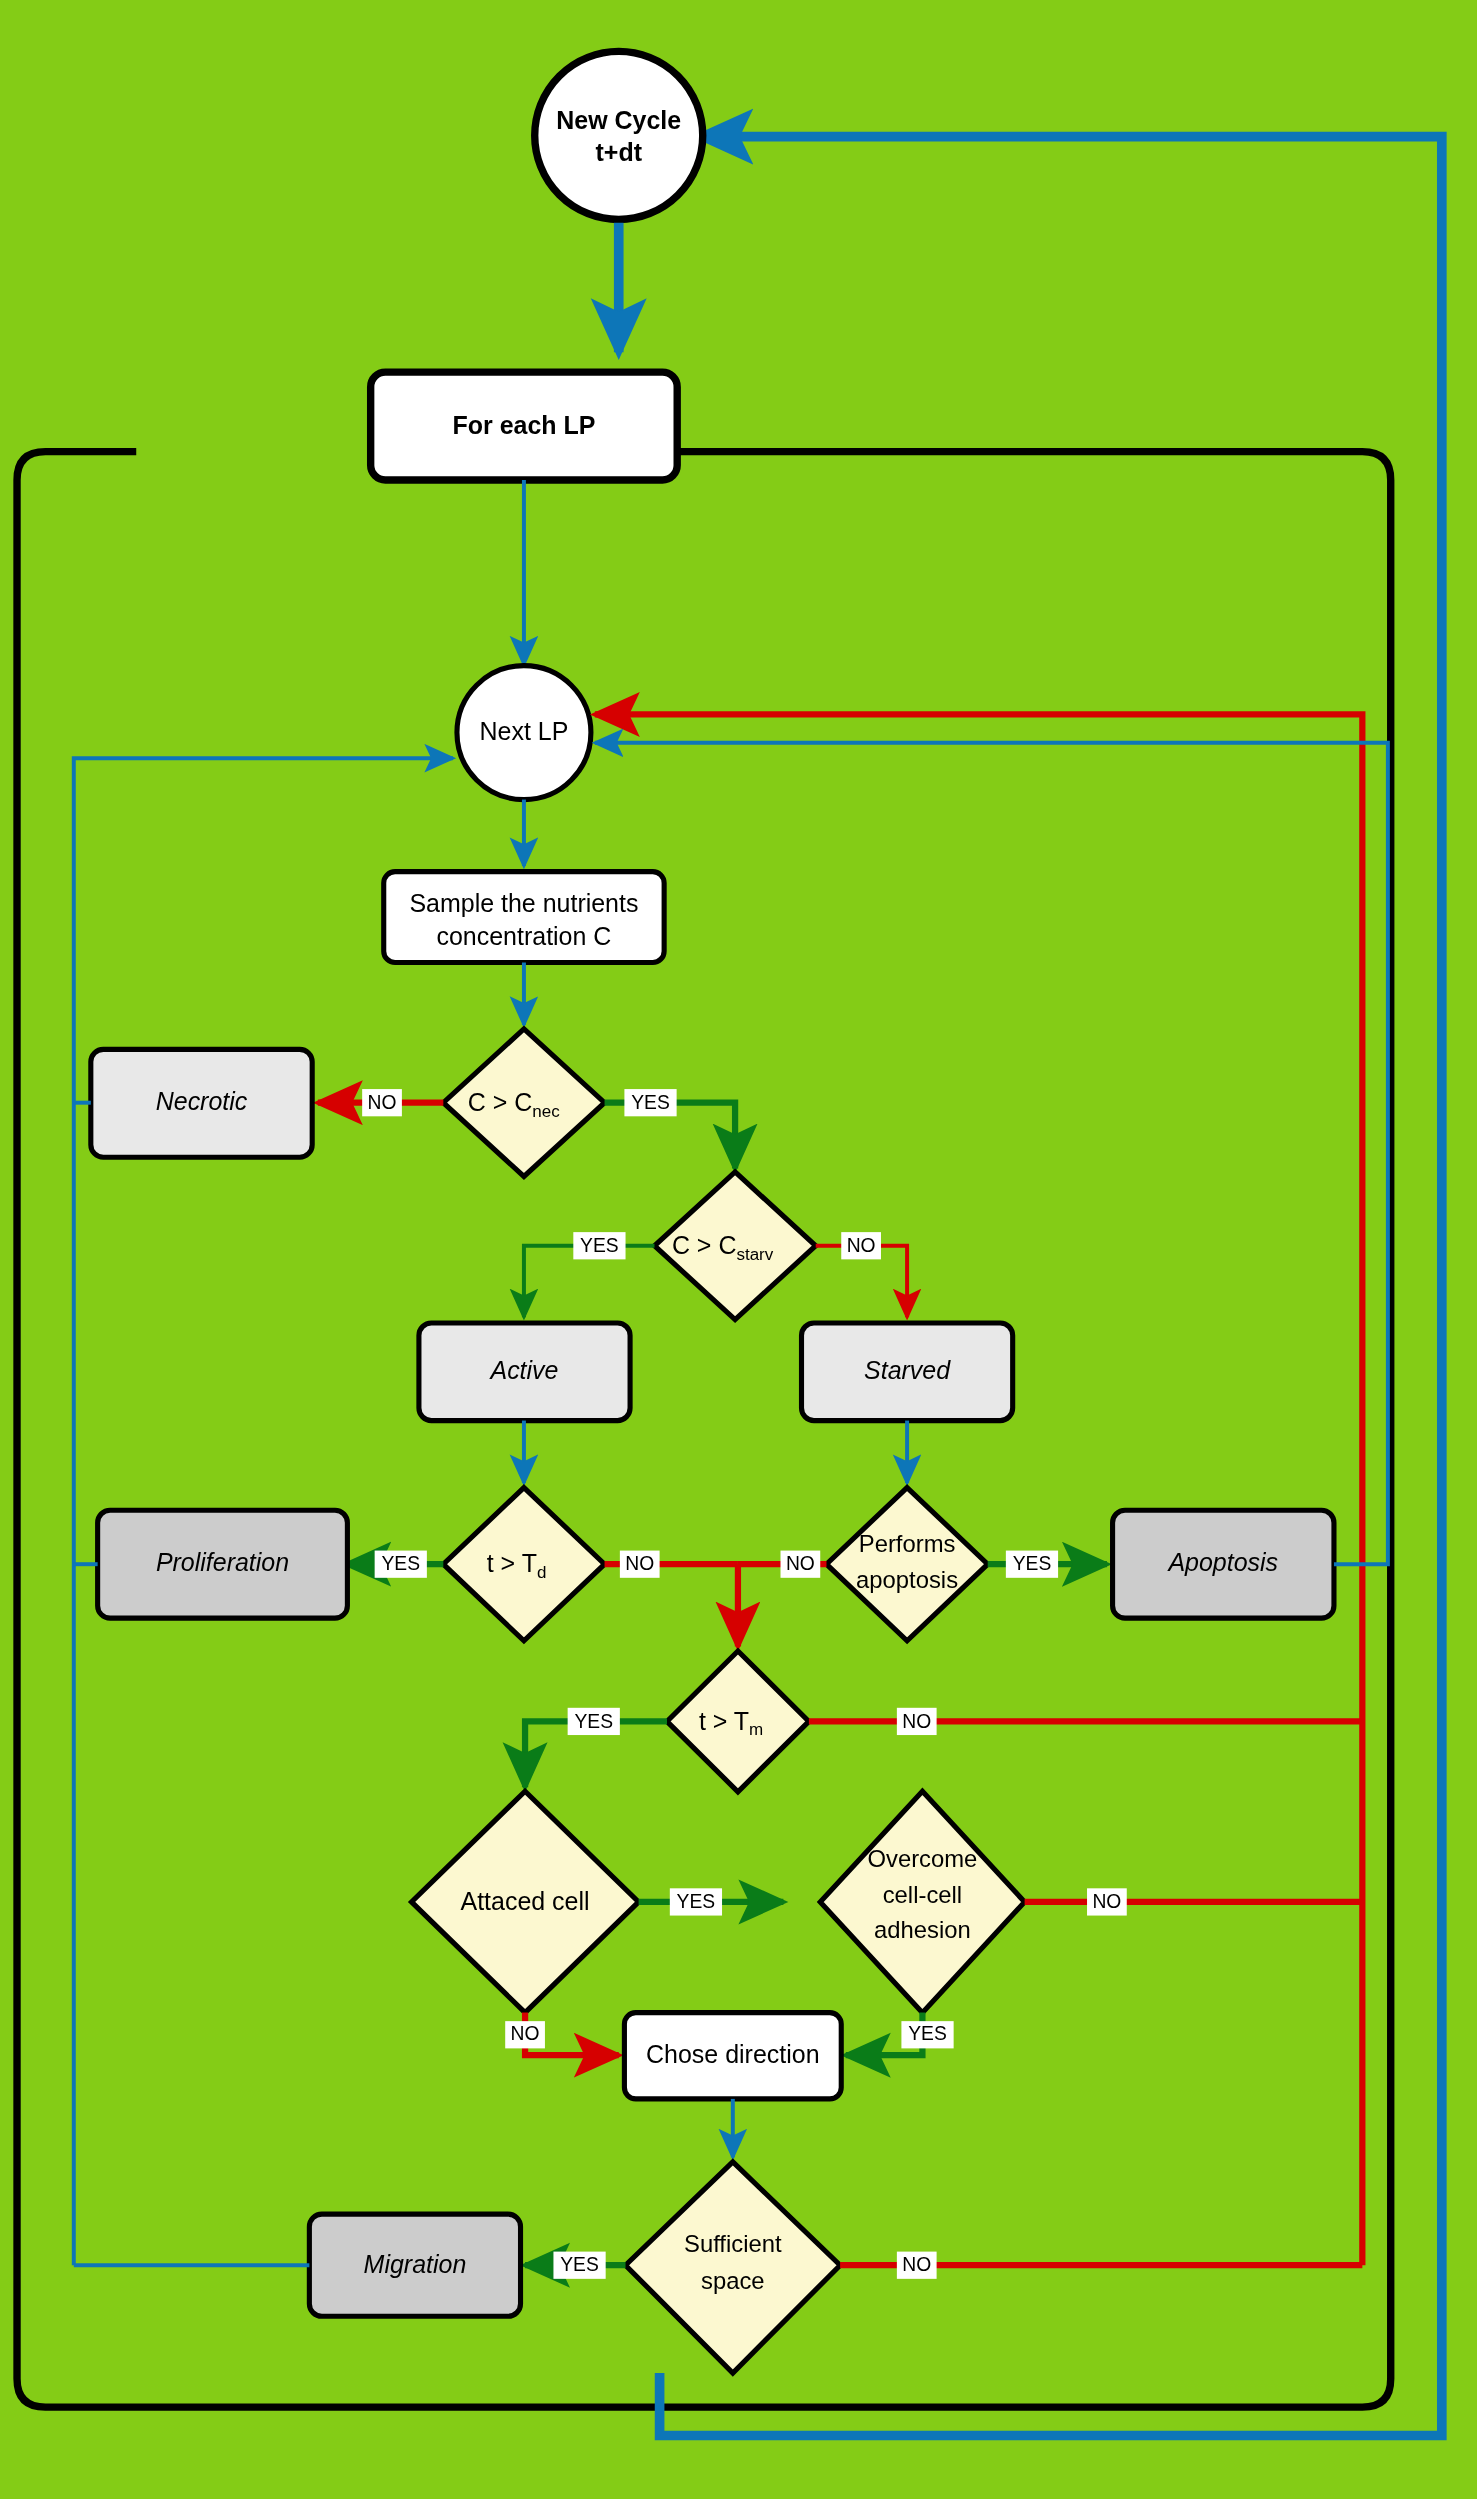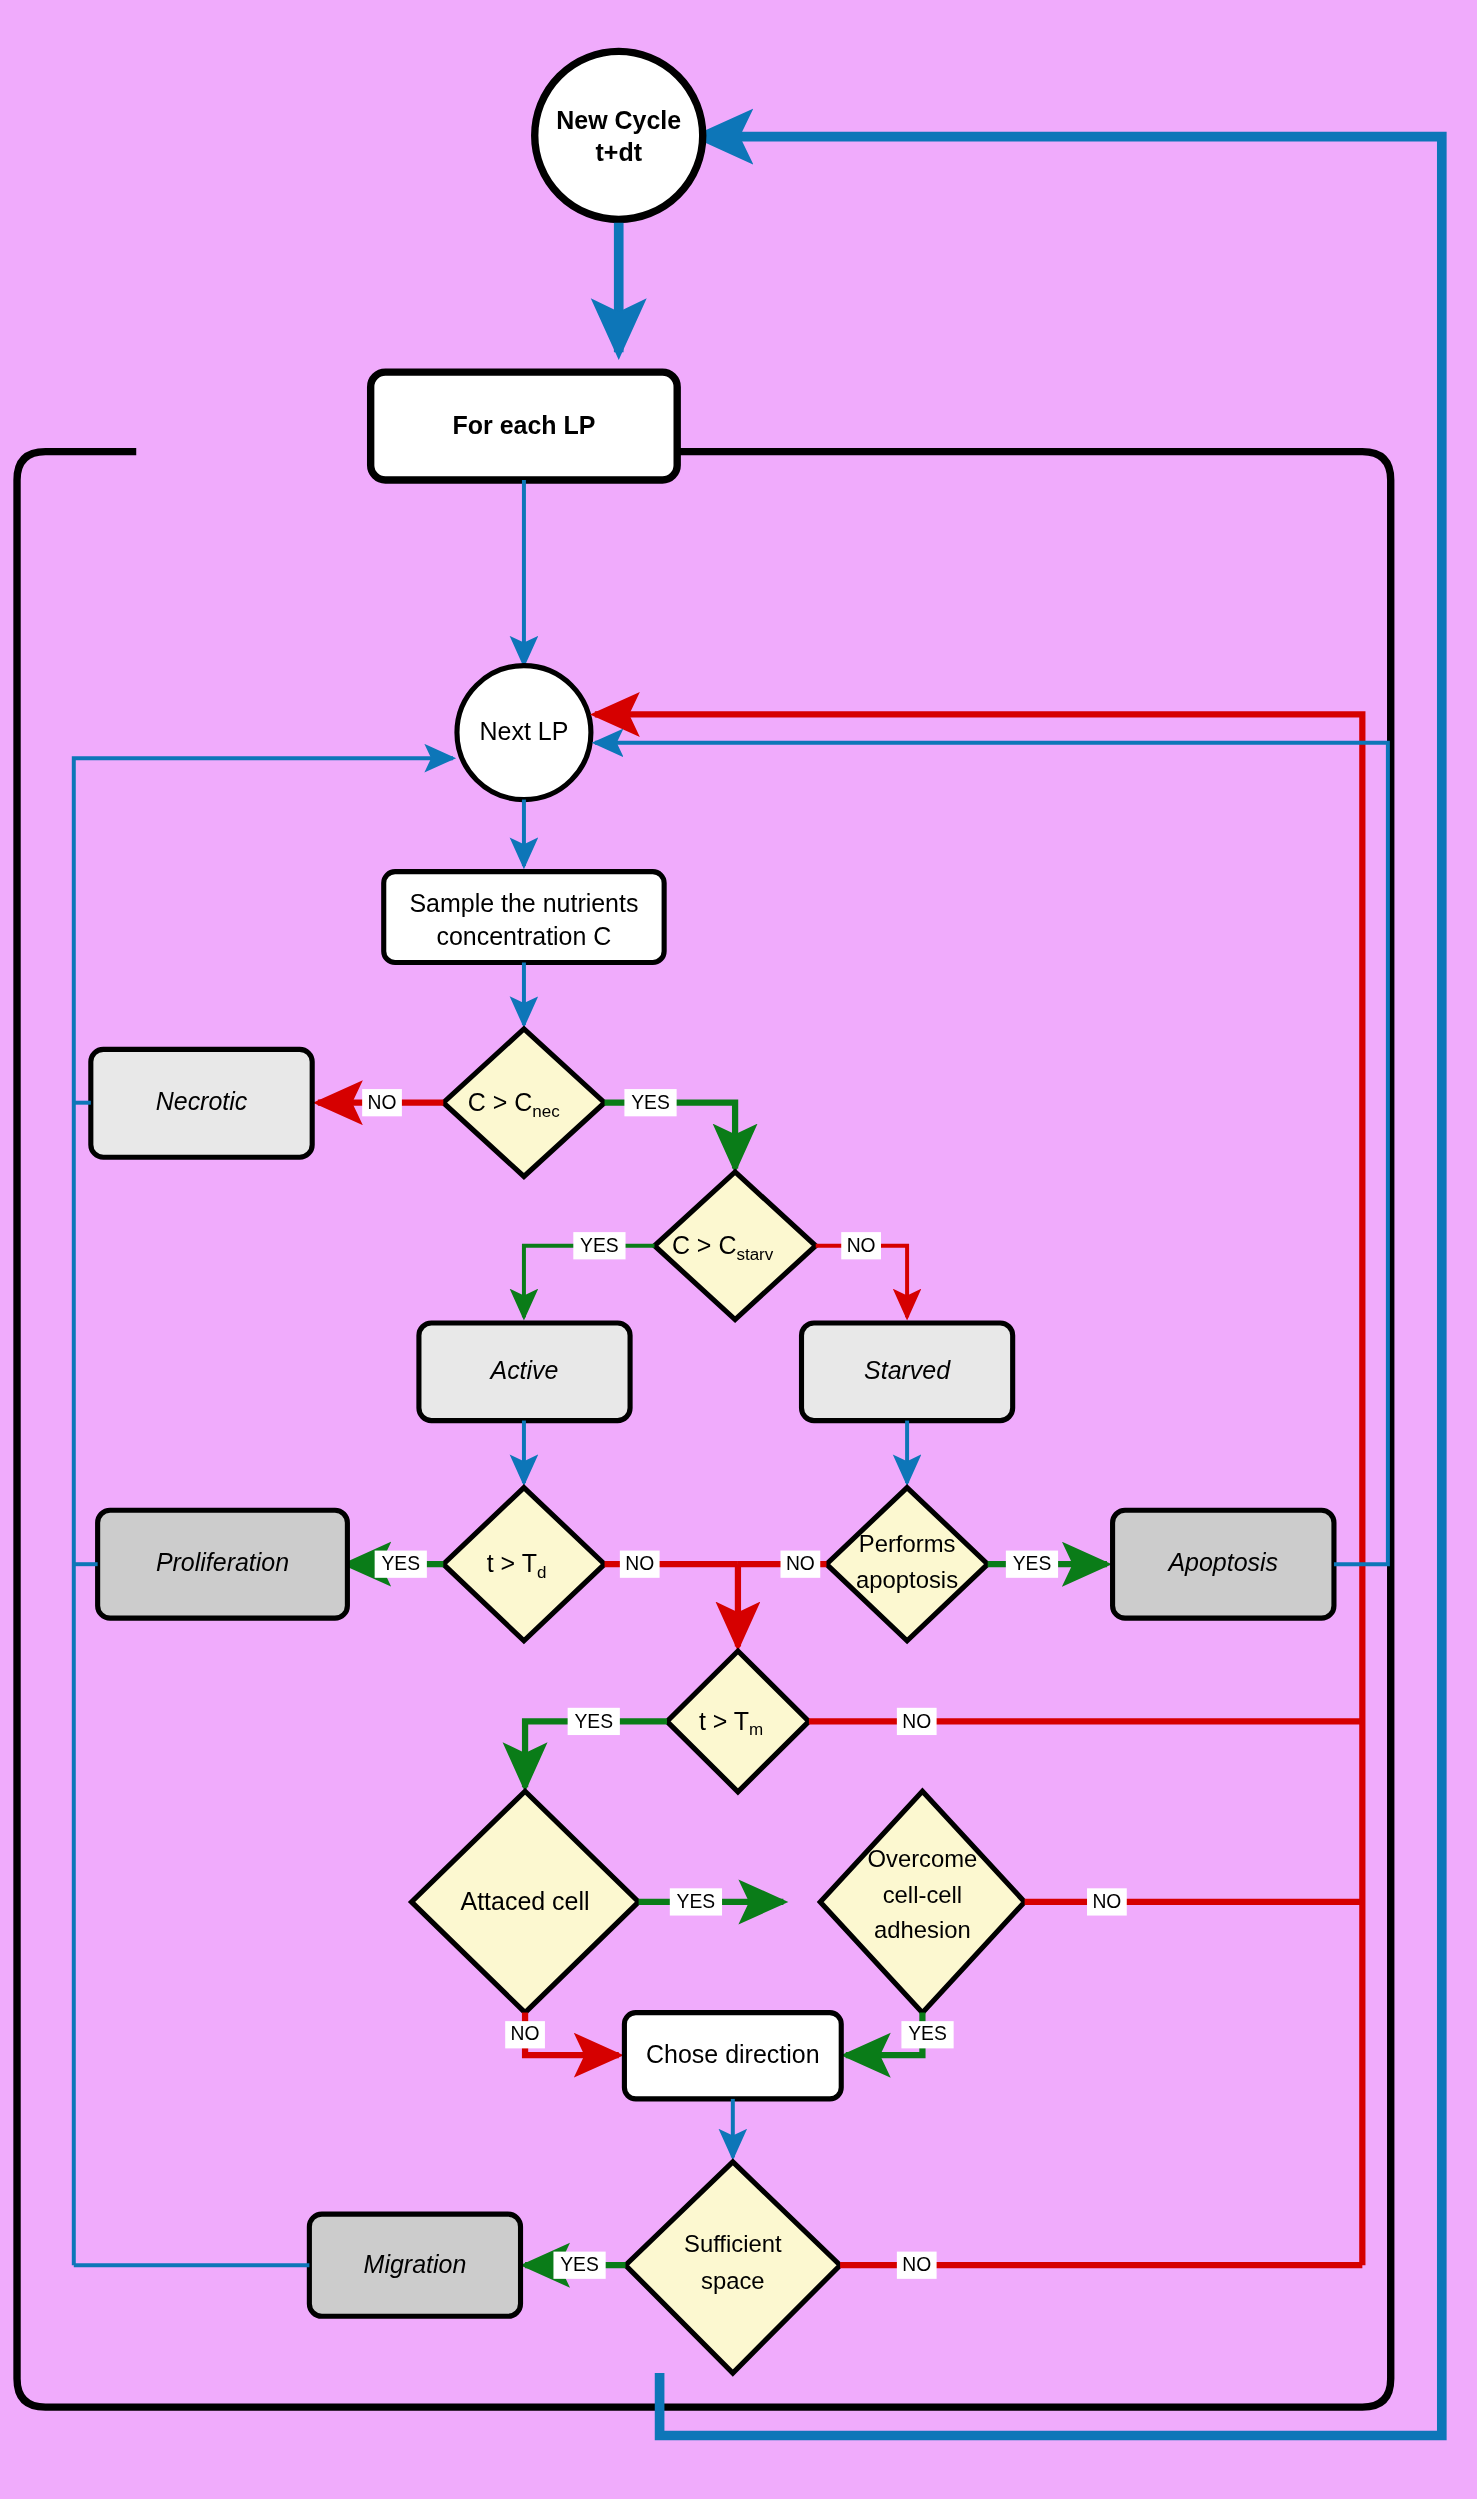--- a/index.html
+++ b/index.html
@@ -4,21 +4,21 @@
 <style>
   html, body {
     margin: 0;
     padding: 0;
     background: #ffffff;
   }
   #diagram-root {
     position: relative;
     width: 1477px;
     height: 2500px;
-    background: #f0abfc;
+    background: #84cc16;
     font-family: "Liberation Sans", sans-serif;
   }
   svg.flow-canvas {
     position: absolute;
     top: 0;
     left: 0;
     width: 1477px;
     height: 2500px;
     display: block;
   }

